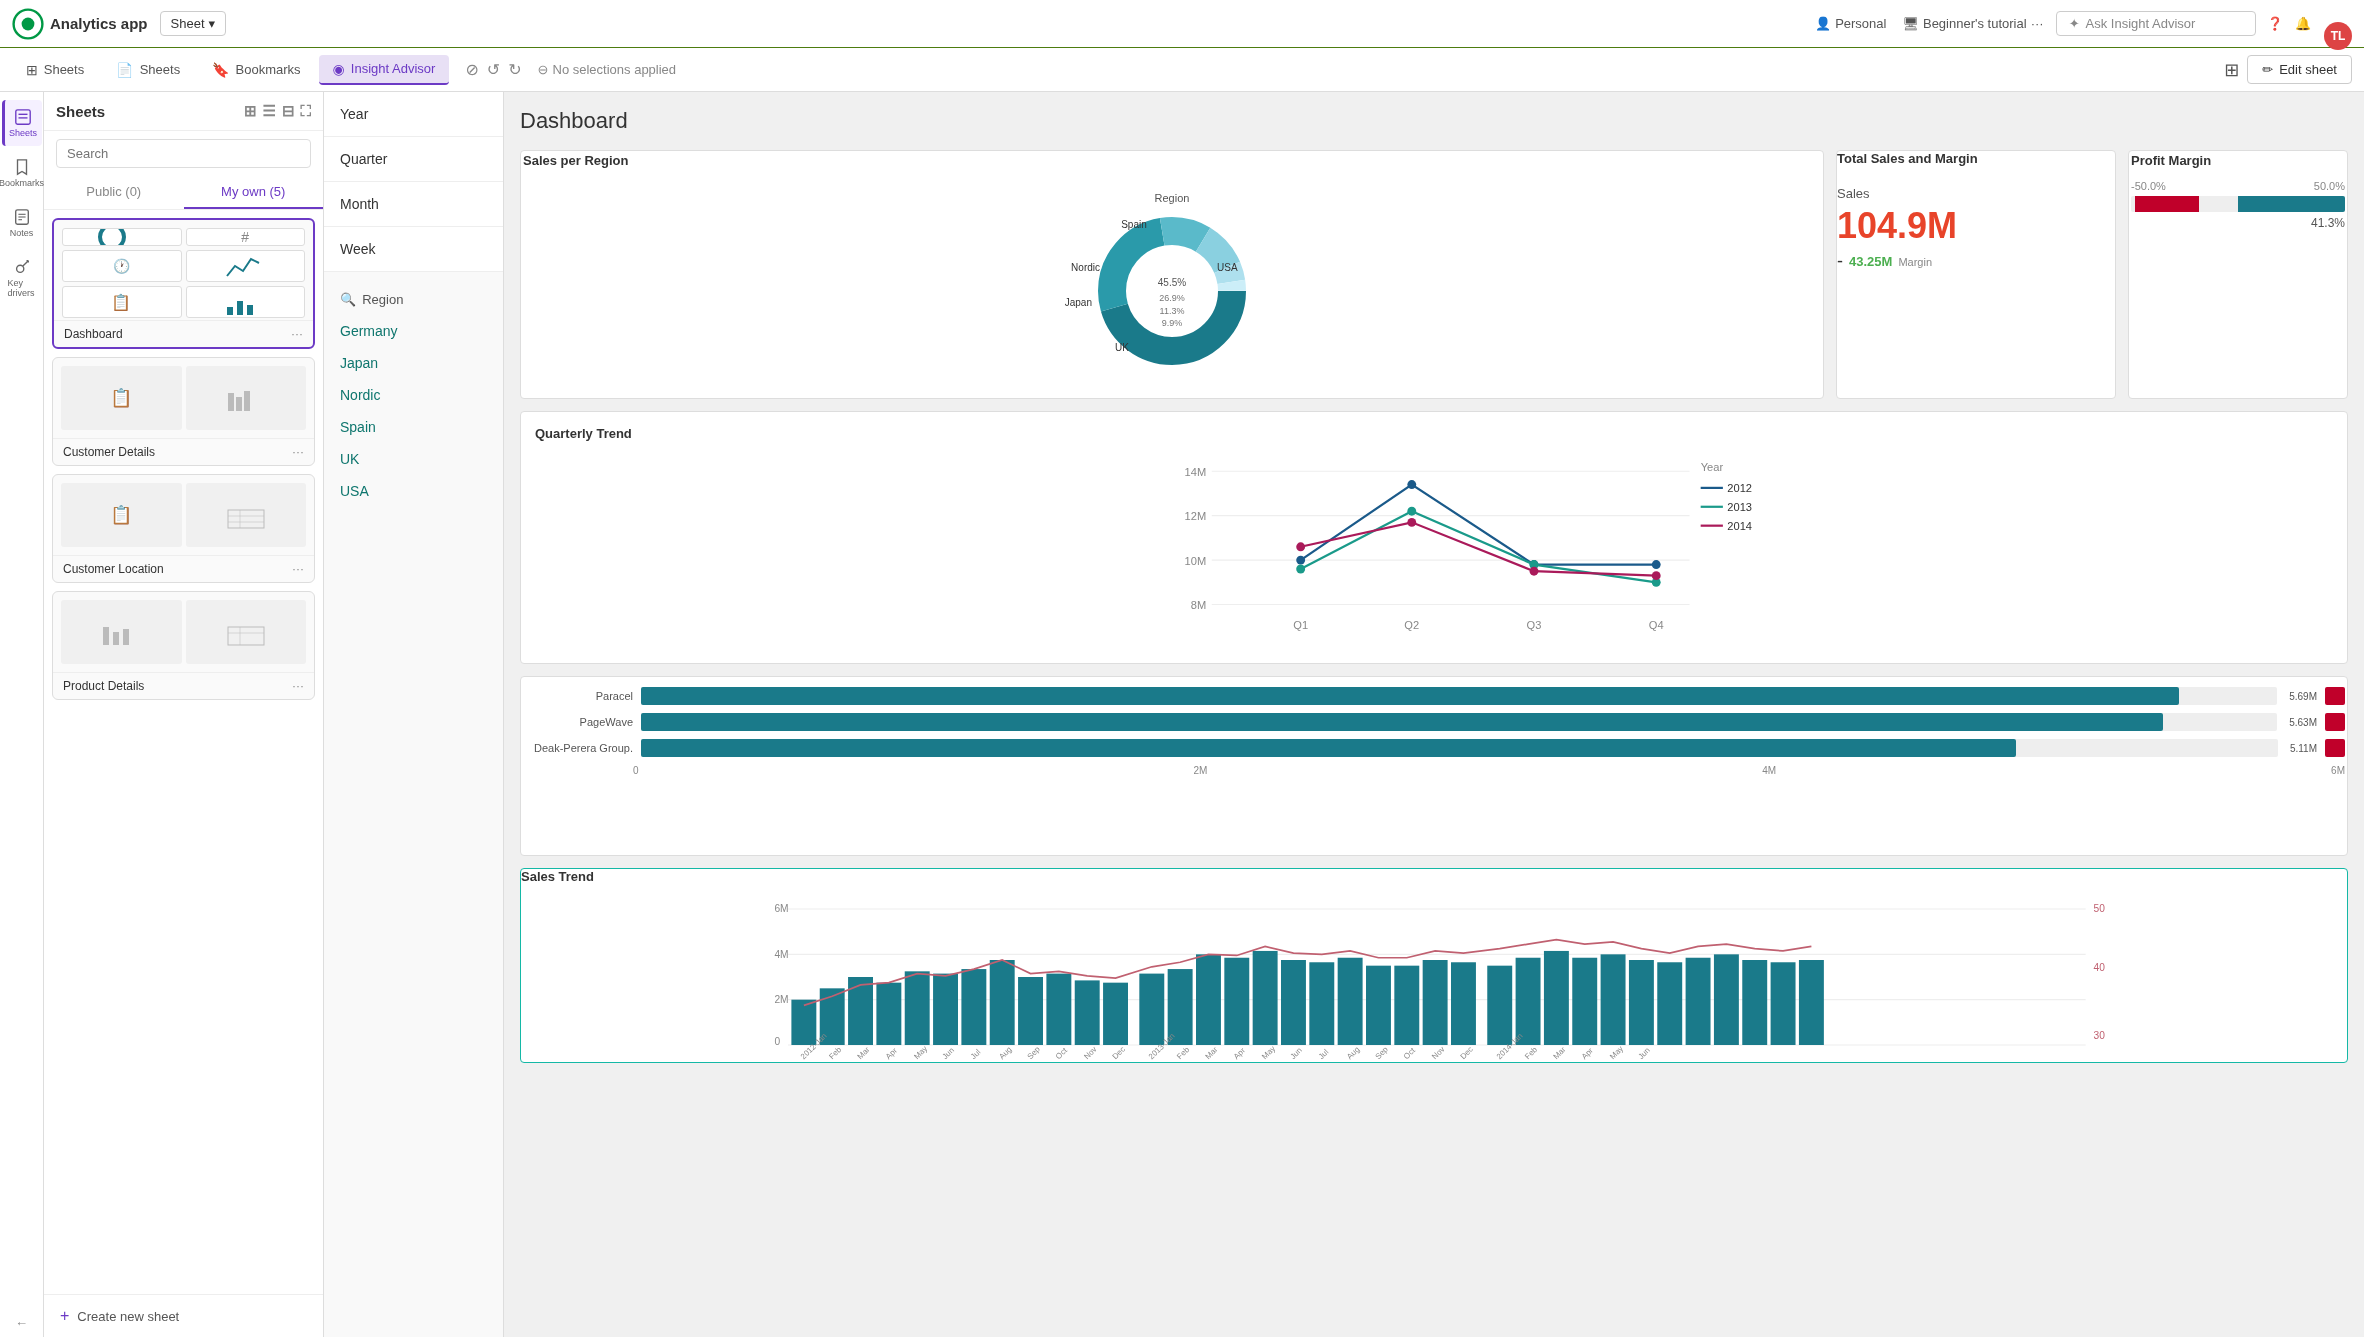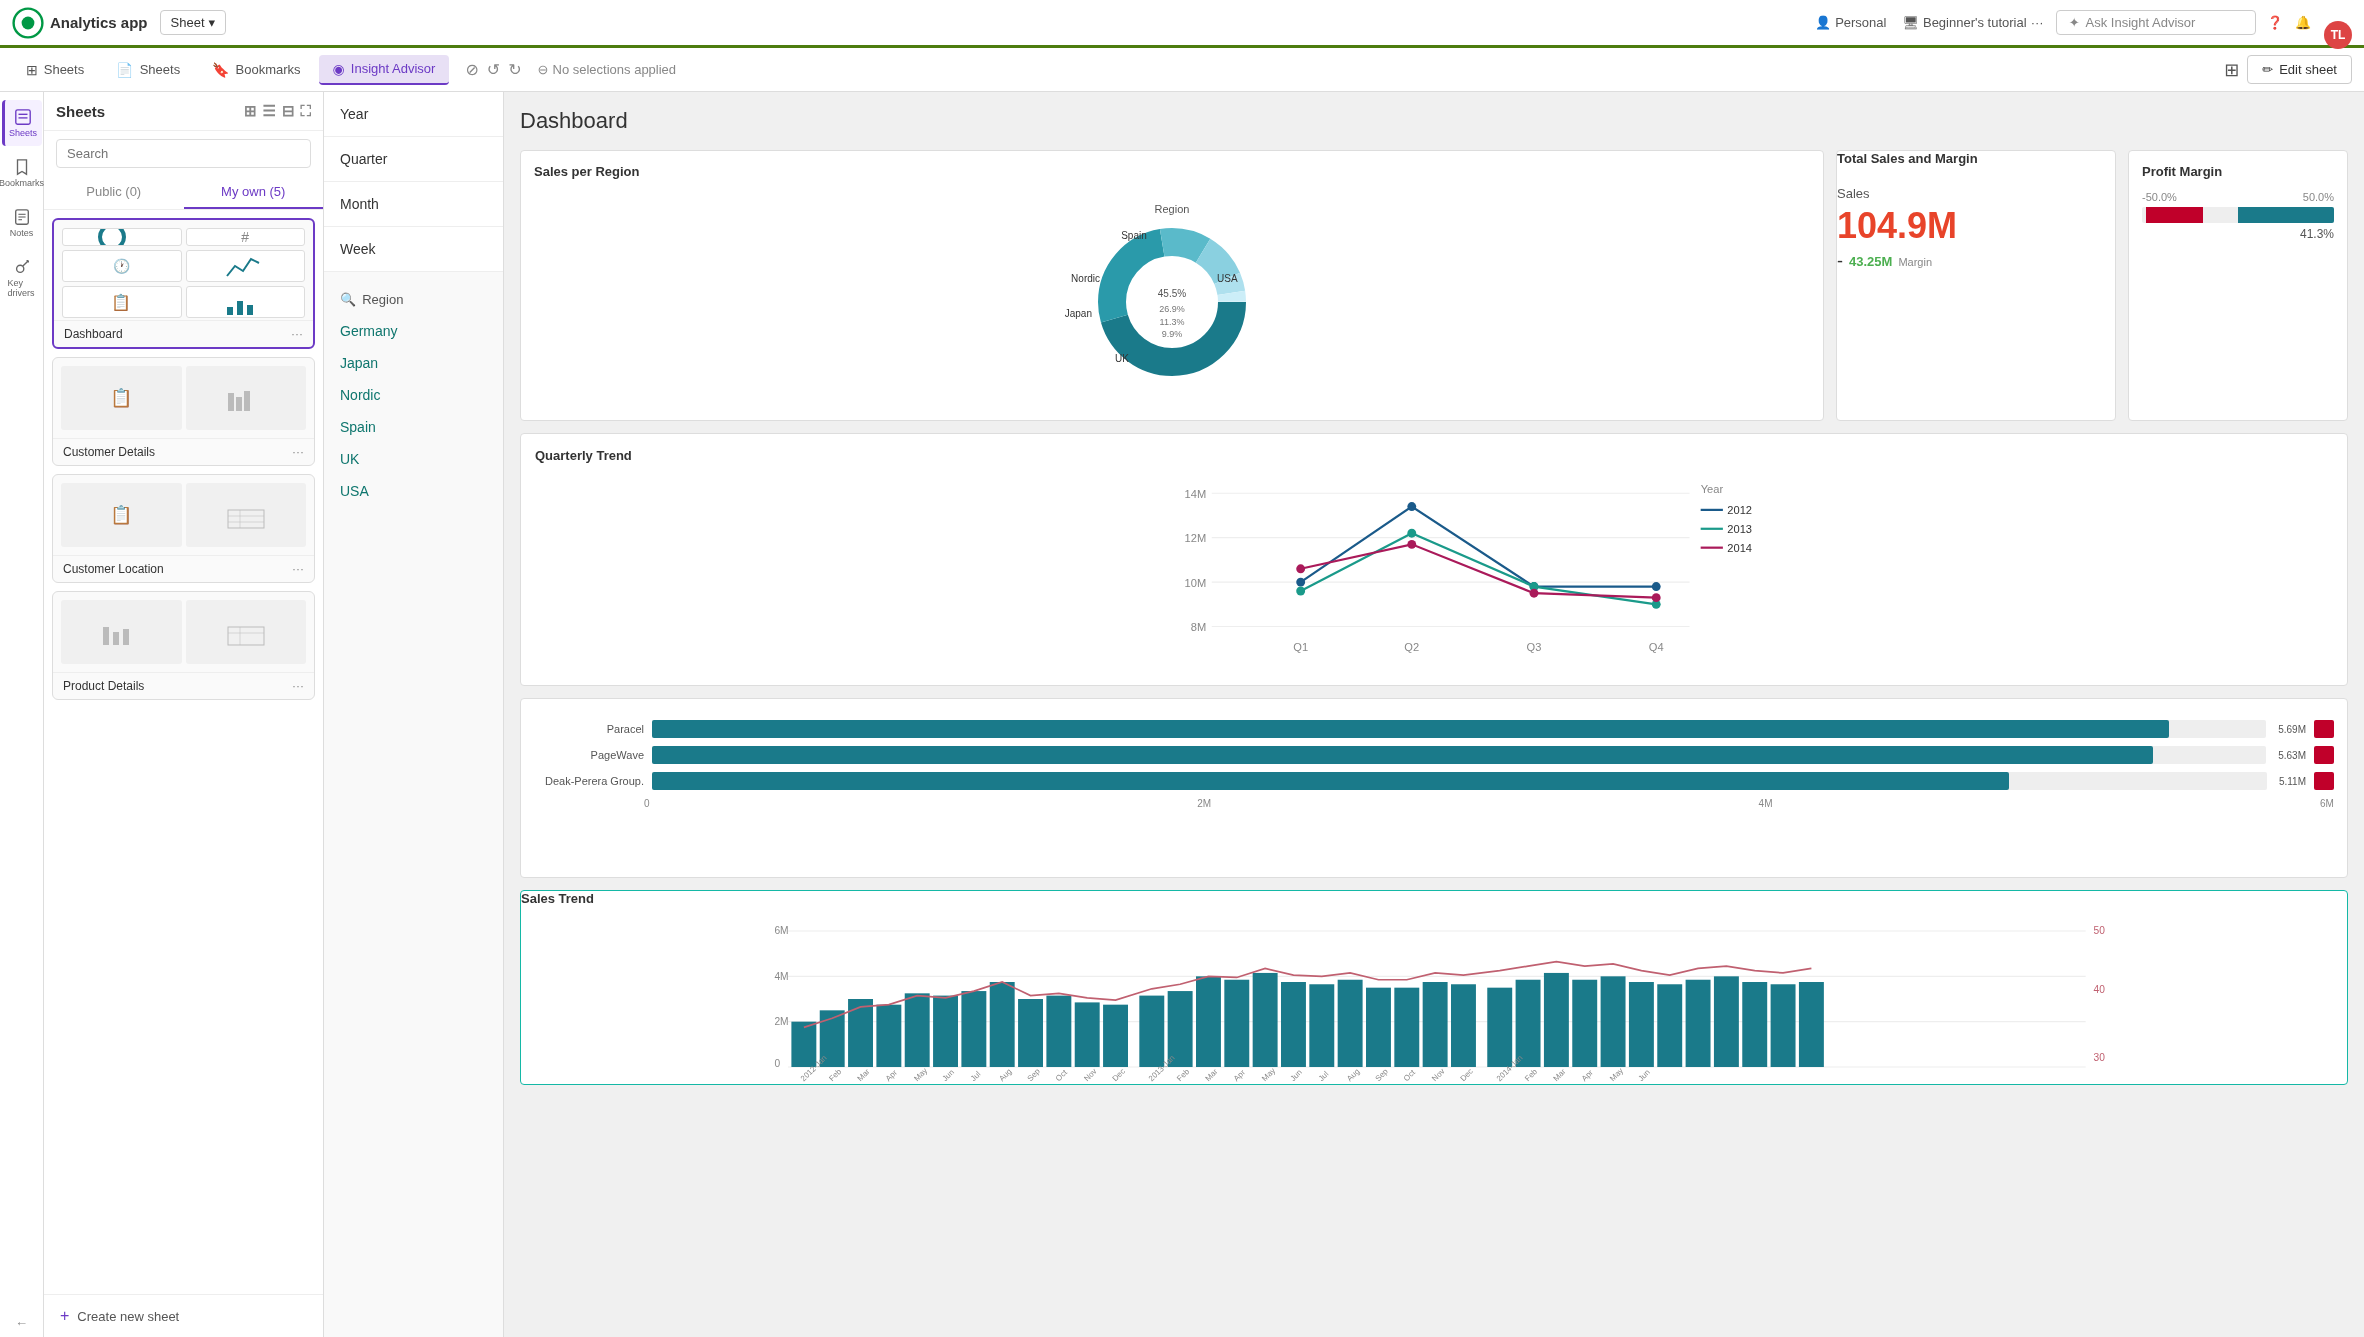--- a/index.html
+++ b/index.html
@@ -1,21 +1,21 @@
 <!DOCTYPE html>
 <html><head>
   <meta charset="utf-8">
   <style>
     * { box-sizing: border-box; margin: 0; padding: 0; }
     body { font-family: 'Segoe UI', Arial, sans-serif; font-size: 13px; background: #f5f5f5; color: #333; overflow: hidden; height: 100vh; }
 
     
     .top-nav {
       display: flex; align-items: center; height: 48px;
-      background: #fff; border-bottom: 3px solid #4d7c0f; padding: 0 12px; gap: 12px;
+      background: #fff; border-bottom: 1px solid #4d7c0f; padding: 0 12px; gap: 12px;
     }
     .qlik-logo { display: flex; align-items: center; gap: 6px; font-size: 15px; font-weight: 600; color: #333; }
     .qlik-logo svg { width: 32px; height: 32px; }
     .sheet-dropdown {
       display: flex; align-items: center; gap: 4px; border: 1px solid #ccc;
       border-radius: 4px; padding: 4px 10px; font-size: 13px; cursor: pointer; background: #fff; text-align: center;
     }
     .nav-spacer { flex: 1; }
     .nav-center { display: flex; align-items: center; gap: 16px; font-size: 13px; color: #555; }
     .nav-center .personal { display: flex; align-items: center; gap: 4px; }
@@ -113,21 +113,21 @@
     }
 
     
     .main-content { flex: 1; overflow: auto; padding: 16px; background: #f0f0f0; }
     .page-title { font-size: 22px; font-weight: 400; margin-bottom: 16px; color: #333; }
     .row1 { display: grid; grid-template-columns: 1fr 280px 220px; gap: 12px; margin-bottom: 12px; }
     .row2 { display: grid; grid-template-columns: 1fr; gap: 12px; margin-bottom: 12px; }
     .row3 { margin-bottom: 12px; }
 
     .chart-card {
-      background: #fff; border: 1px solid #ddd; border-radius: 4px; padding: 13px;
+      background: #fff; border: 1px solid #ddd; border-radius: 4px; padding: 2px;
       min-height: 180px;
     }
     .chart-title { font-size: 13px; font-weight: 600; color: #333; margin-bottom: 8px; }
 
     
     .donut-container { display: flex; align-items: center; justify-content: center; height: 220px; position: relative; }
 
     
     .total-sales-card { background: #fff; border: 1px solid #ddd; border-radius: 4px; }
     .sales-value { font-size: 36px; font-weight: 700; color: #e8442a; }

